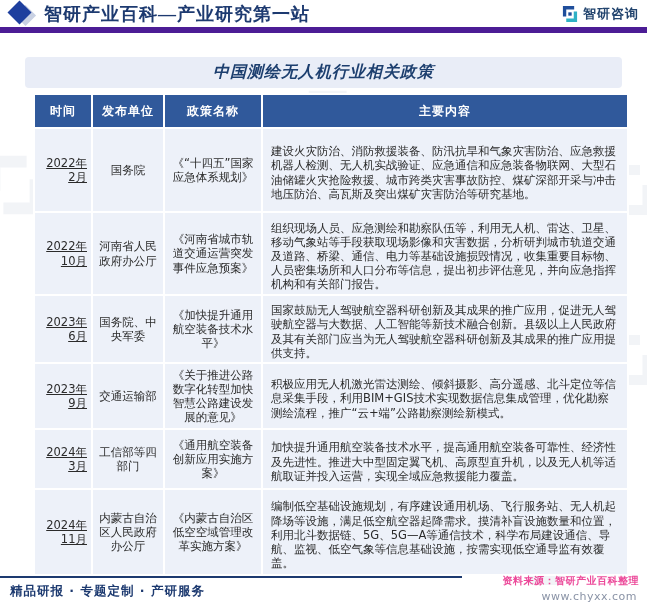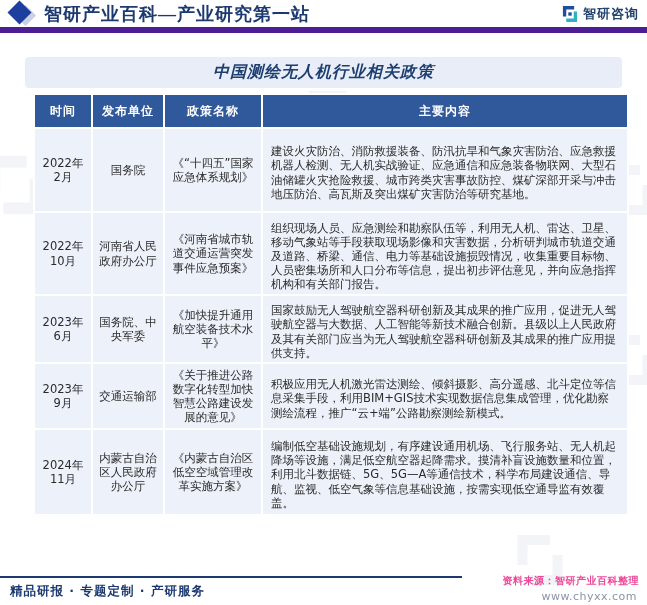--- a/index.html
+++ b/index.html
@@ -65,21 +65,21 @@
   table.policy-table th {
     background:#30599b; color:#ffffff;
     font-size:12px; font-weight:bold;
     height:32px; text-align:center; vertical-align:middle;
     letter-spacing:1px;
   }
   table.policy-table td {
     background:#edf1f9; vertical-align:middle;
     font-size:11.5px; line-height:1.22; color:#2b2b2b;
   }
-  td.c-time    { text-align:center; padding:15px 4px; }
+  td.c-time    { text-align:right; padding:15px 4px;text-decoration:underline; }
   td.c-unit    { text-align:center; padding:13px 6px; }
   td.c-policy  { text-align:center; padding:3px 5px; }
   td.c-content { text-align:left;  padding:5px 7px 0 8px; }
 
   
   .footer-line {
     position:absolute; left:0; bottom:27px; width:462px;
     border-top:2px solid #1d3a70; z-index:2;
   }
   .footer-source {
@@ -192,20 +192,26 @@
         <td class="c-unit">国务院、中央军委</td>
         <td class="c-policy">《加快提升通用航空装备技术水平》</td>
         <td class="c-content">国家鼓励无人驾驶航空器科研创新及其成果的推广应用，促进无人驾驶航空器与大数据、人工智能等新技术融合创新。县级以上人民政府及其有关部门应当为无人驾驶航空器科研创新及其成果的推广应用提供支持。</td>
       </tr>
       <tr style="height:64px">
         <td class="c-time">2023年9月</td>
         <td class="c-unit">交通运输部</td>
         <td class="c-policy">《关于推进公路数字化转型加快智慧公路建设发展的意见》</td>
         <td class="c-content">积极应用无人机激光雷达测绘、倾斜摄影、高分遥感、北斗定位等信息采集手段，利用BIM+GIS技术实现数据信息集成管理，优化勘察测绘流程，推广“云+端”公路勘察测绘新模式。</td>
       </tr>
+      <tr style="height:50px">
+        <td class="c-time">2024年3月</td>
+        <td class="c-unit">工信部等四部门</td>
+        <td class="c-policy">《通用航空装备创新应用实施方案》</td>
+        <td class="c-content">加快提升通用航空装备技术水平，提高通用航空装备可靠性、经济性及先进性。推进大中型固定翼飞机、高原型直升机，以及无人机等适航取证并投入运营，实现全域应急救援能力覆盖。</td>
+      </tr>
       <tr style="height:84px">
         <td class="c-time">2024年11月</td>
         <td class="c-unit">内蒙古自治区人民政府办公厅</td>
         <td class="c-policy">《内蒙古自治区低空空域管理改革实施方案》</td>
         <td class="c-content">编制低空基础设施规划，有序建设通用机场、飞行服务站、无人机起降场等设施，满足低空航空器起降需求。摸清补盲设施数量和位置，利用北斗数据链、5G、5G—A等通信技术，科学布局建设通信、导航、监视、低空气象等信息基础设施，按需实现低空通导监有效覆盖。</td>
       </tr>
     </tbody>
   </table>
 </div>
 

